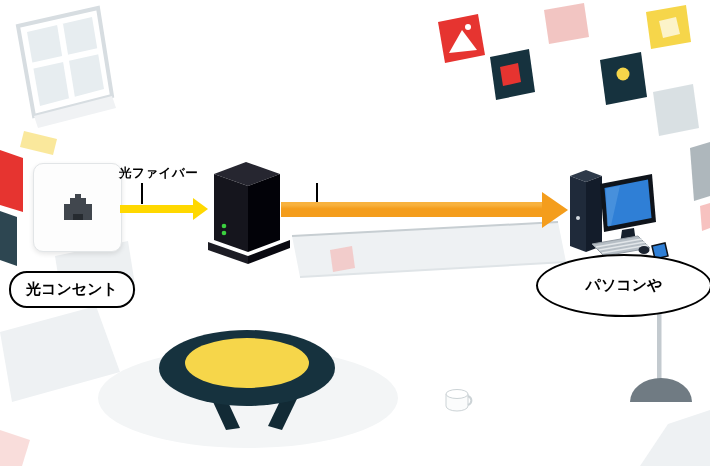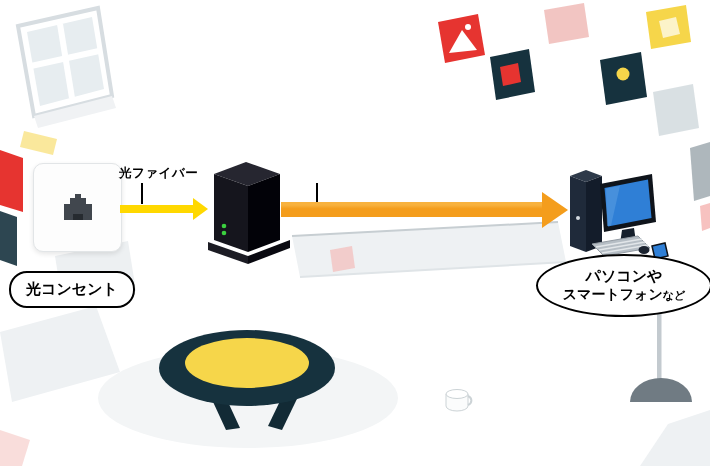--- a/index.html
+++ b/index.html
@@ -197,16 +197,15 @@
     <polygon points="94,90 107,87 110,100 97,103" style="fill:var(--screen-blue,#2f7fd6)" stroke="#0f141b" stroke-width="1.5"></polygon>
   </svg>
 
   <div class="bubble bubble-outlet">
     <span>光コンセント</span>
   </div>
 
 
   <div class="bubble bubble-devices">
     <span class="l1">パソコンや</span>
-    <span class="l2"><span>スマートフォン</span><span class="suffix">など</span></span>
   </div>
 
 </div>
 
 </body></html>

